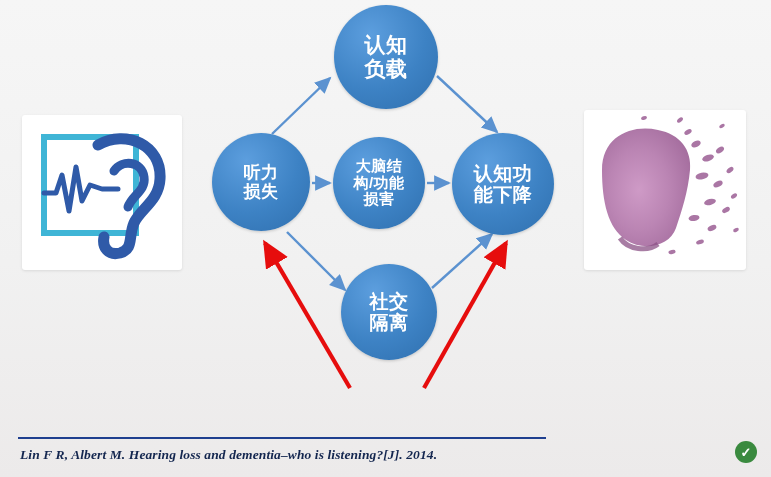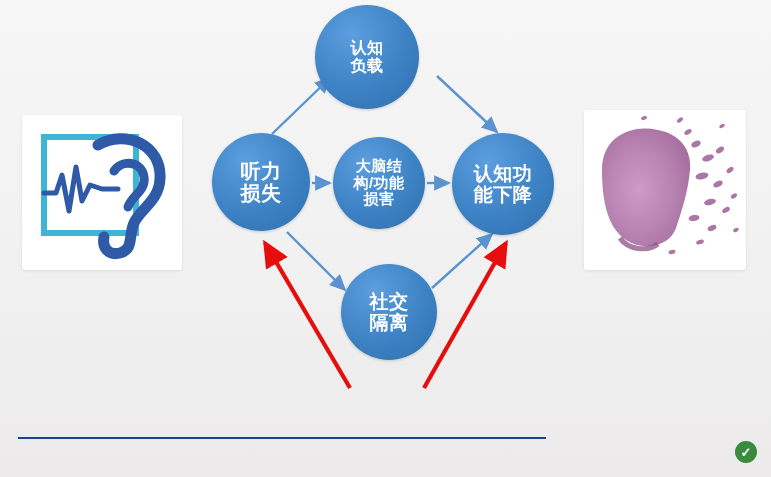--- a/index.html
+++ b/index.html
@@ -32,22 +32,22 @@
 
   .n-blue{
     background:radial-gradient(circle at 35% 28%, #5c9ede 0%, #3d82c4 55%, #2f6fae 100%);
     box-shadow:0 1px 3px rgba(0,0,0,0.18);
   }
   .n-red{
     background:radial-gradient(circle at 35% 28%, #e8342c 0%, #d51f18 60%, #bb120d 100%);
     box-shadow:0 1px 3px rgba(0,0,0,0.2);
   }
 
-  #node-cognitive-load{left:315px;top:5px;width:104px;height:104px;font-size:16px;}
-  #node-hearing-loss{left:212px;top:133px;width:98px;height:98px;font-size:20px;}
+  #node-cognitive-load{left:334px;top:5px;width:104px;height:104px;font-size:21px;}
+  #node-hearing-loss{left:212px;top:133px;width:98px;height:98px;font-size:17px;}
   #node-brain-damage{left:333px;top:137px;width:92px;height:92px;font-size:15px;}
   #node-cognitive-decline{left:452px;top:133px;width:102px;height:102px;font-size:19px;}
   #node-social-isolation{left:341px;top:264px;width:96px;height:96px;font-size:19px;}
   #node-common-factor{left:343px;top:372px;width:88px;height:88px;font-size:18px;}
 
   
   #ear-figure{
     position:absolute;left:22px;top:115px;width:160px;height:155px;
     background:#ffffff;border-radius:3px;
     box-shadow:0 1px 3px rgba(0,0,0,0.10);
@@ -185,18 +185,19 @@
 隔离</span>
   </div>
 
   <div class="node n-blue" id="node-cognitive-decline">
     <span>认知功
 能下降</span>
   </div>
 
 
   <div id="footer-rule"></div>
+  <div id="citation">Lin F R, Albert M. Hearing loss and dementia–who is listening?[J]. 2014.</div>
 
   <div id="brand">
     <div id="brand-logo">✓</div>
   </div>
 
 </div>
 
 </body></html>

